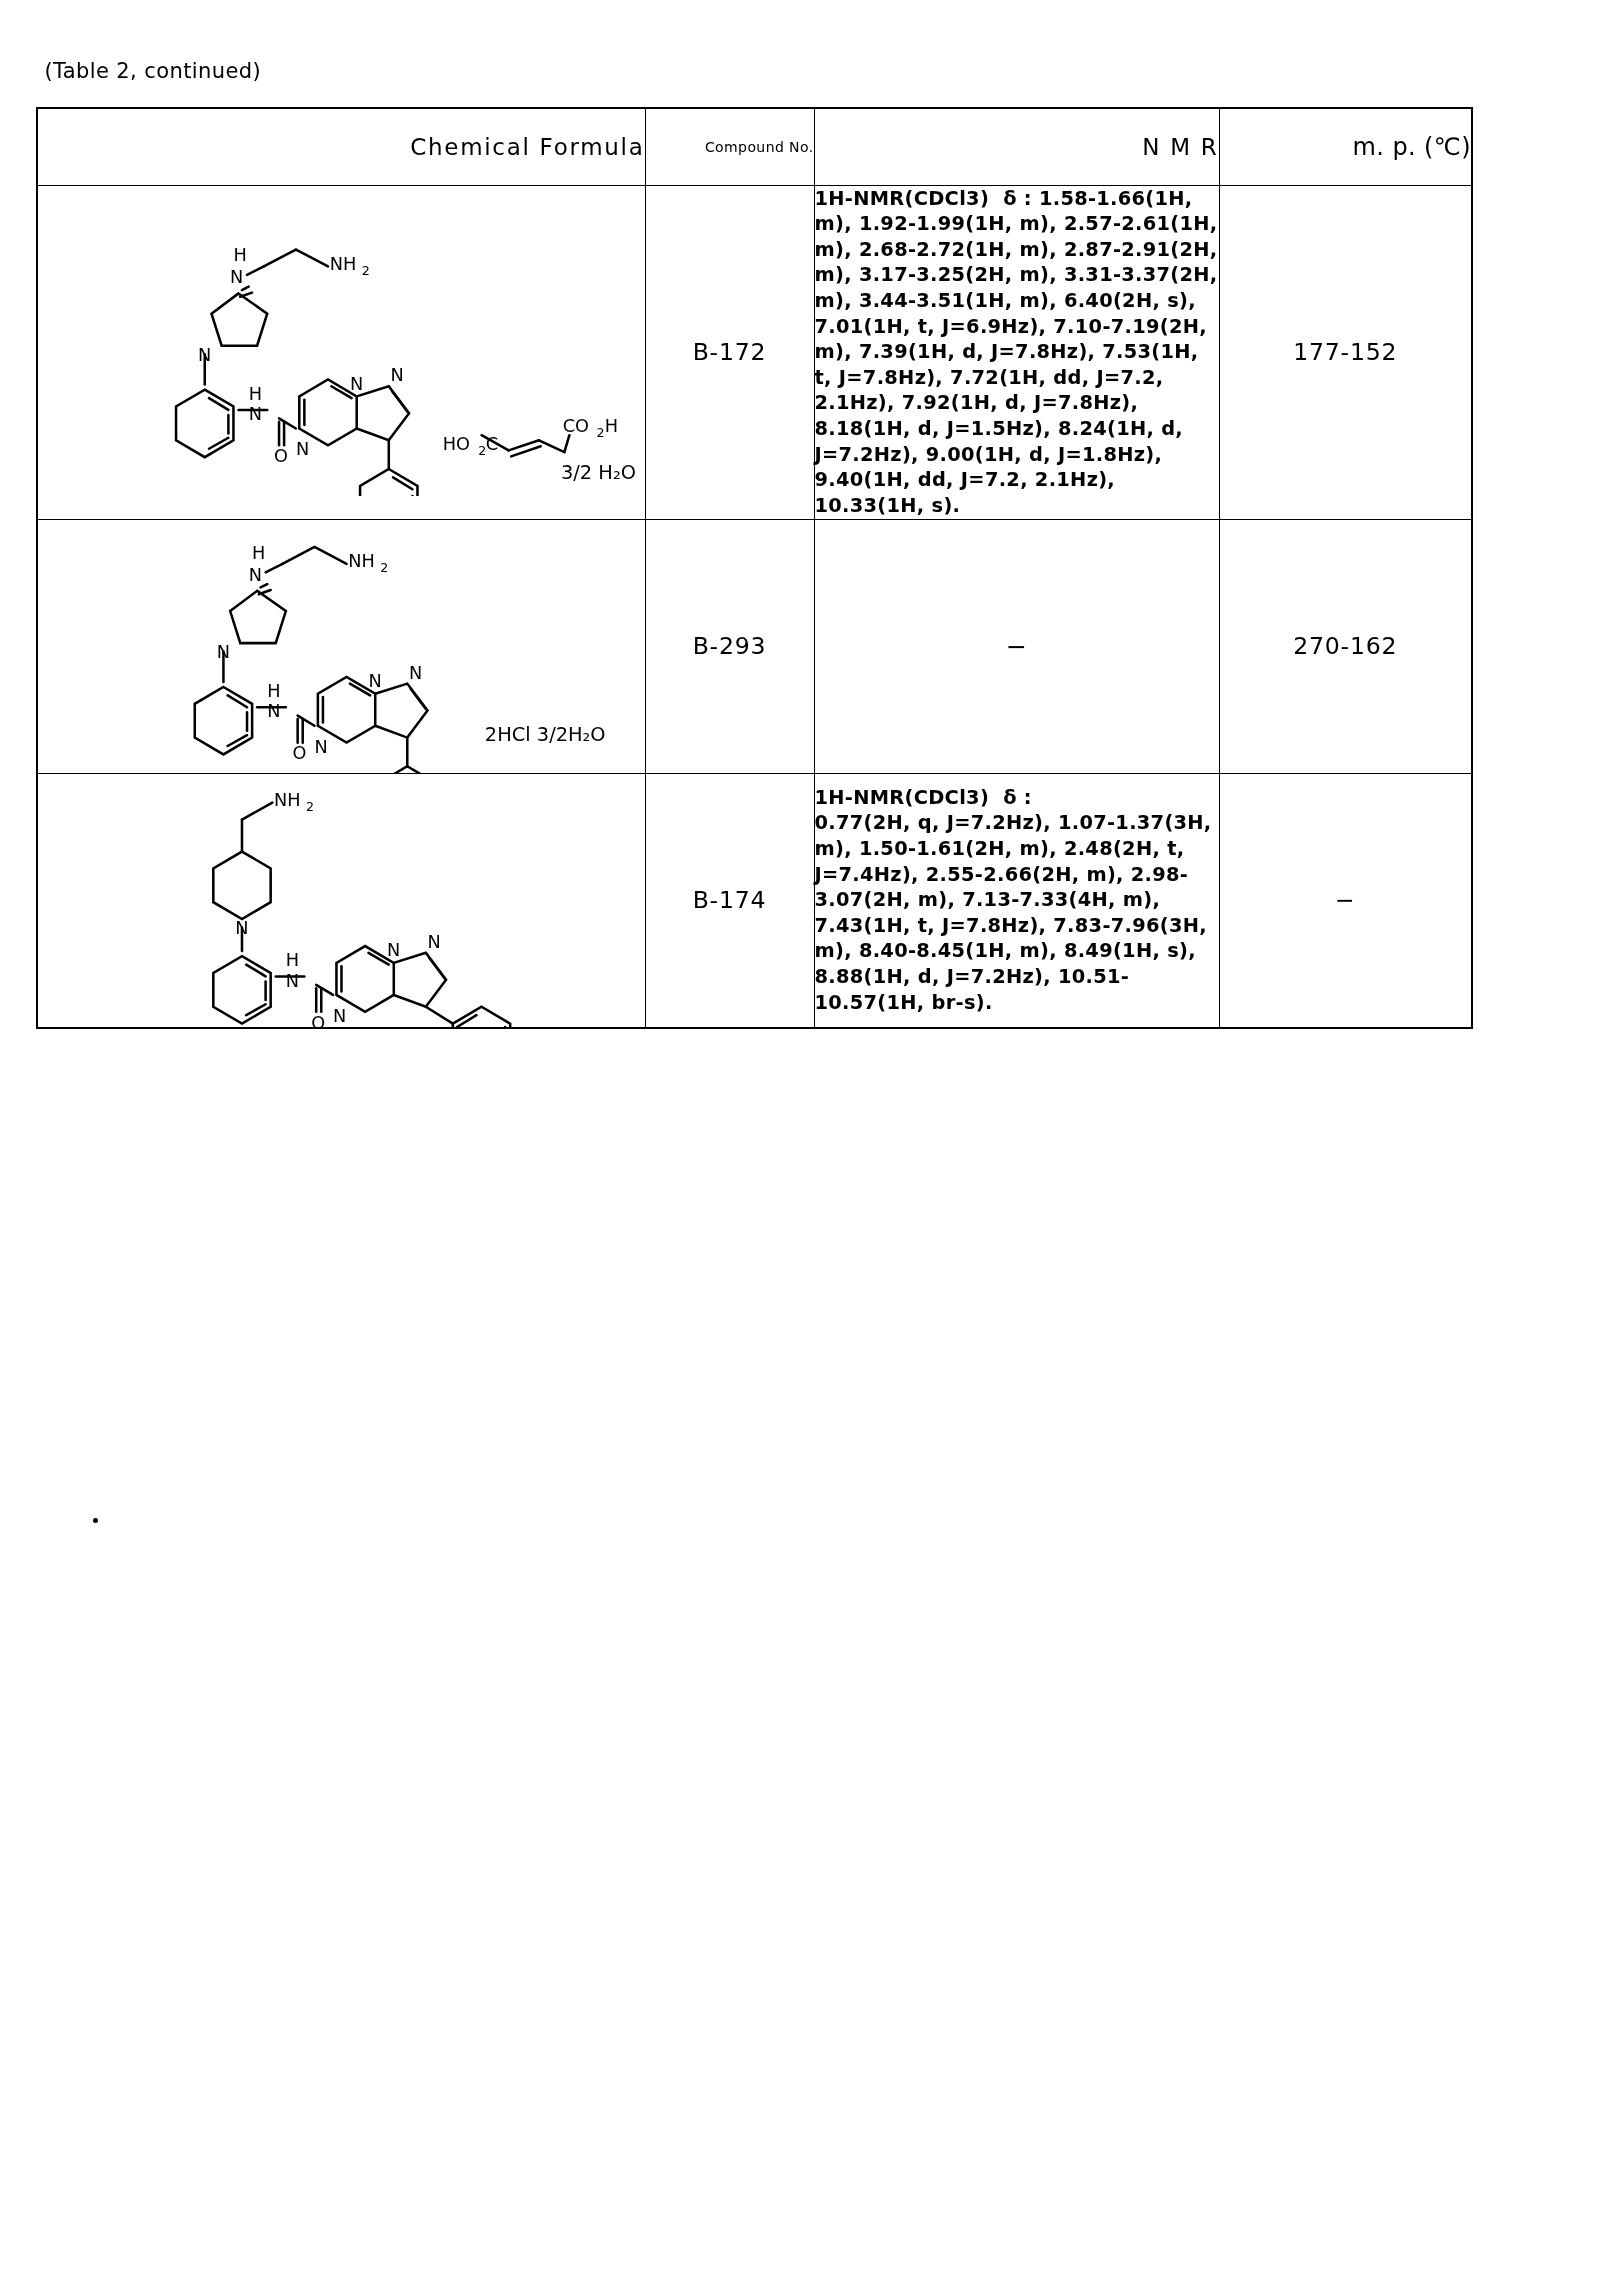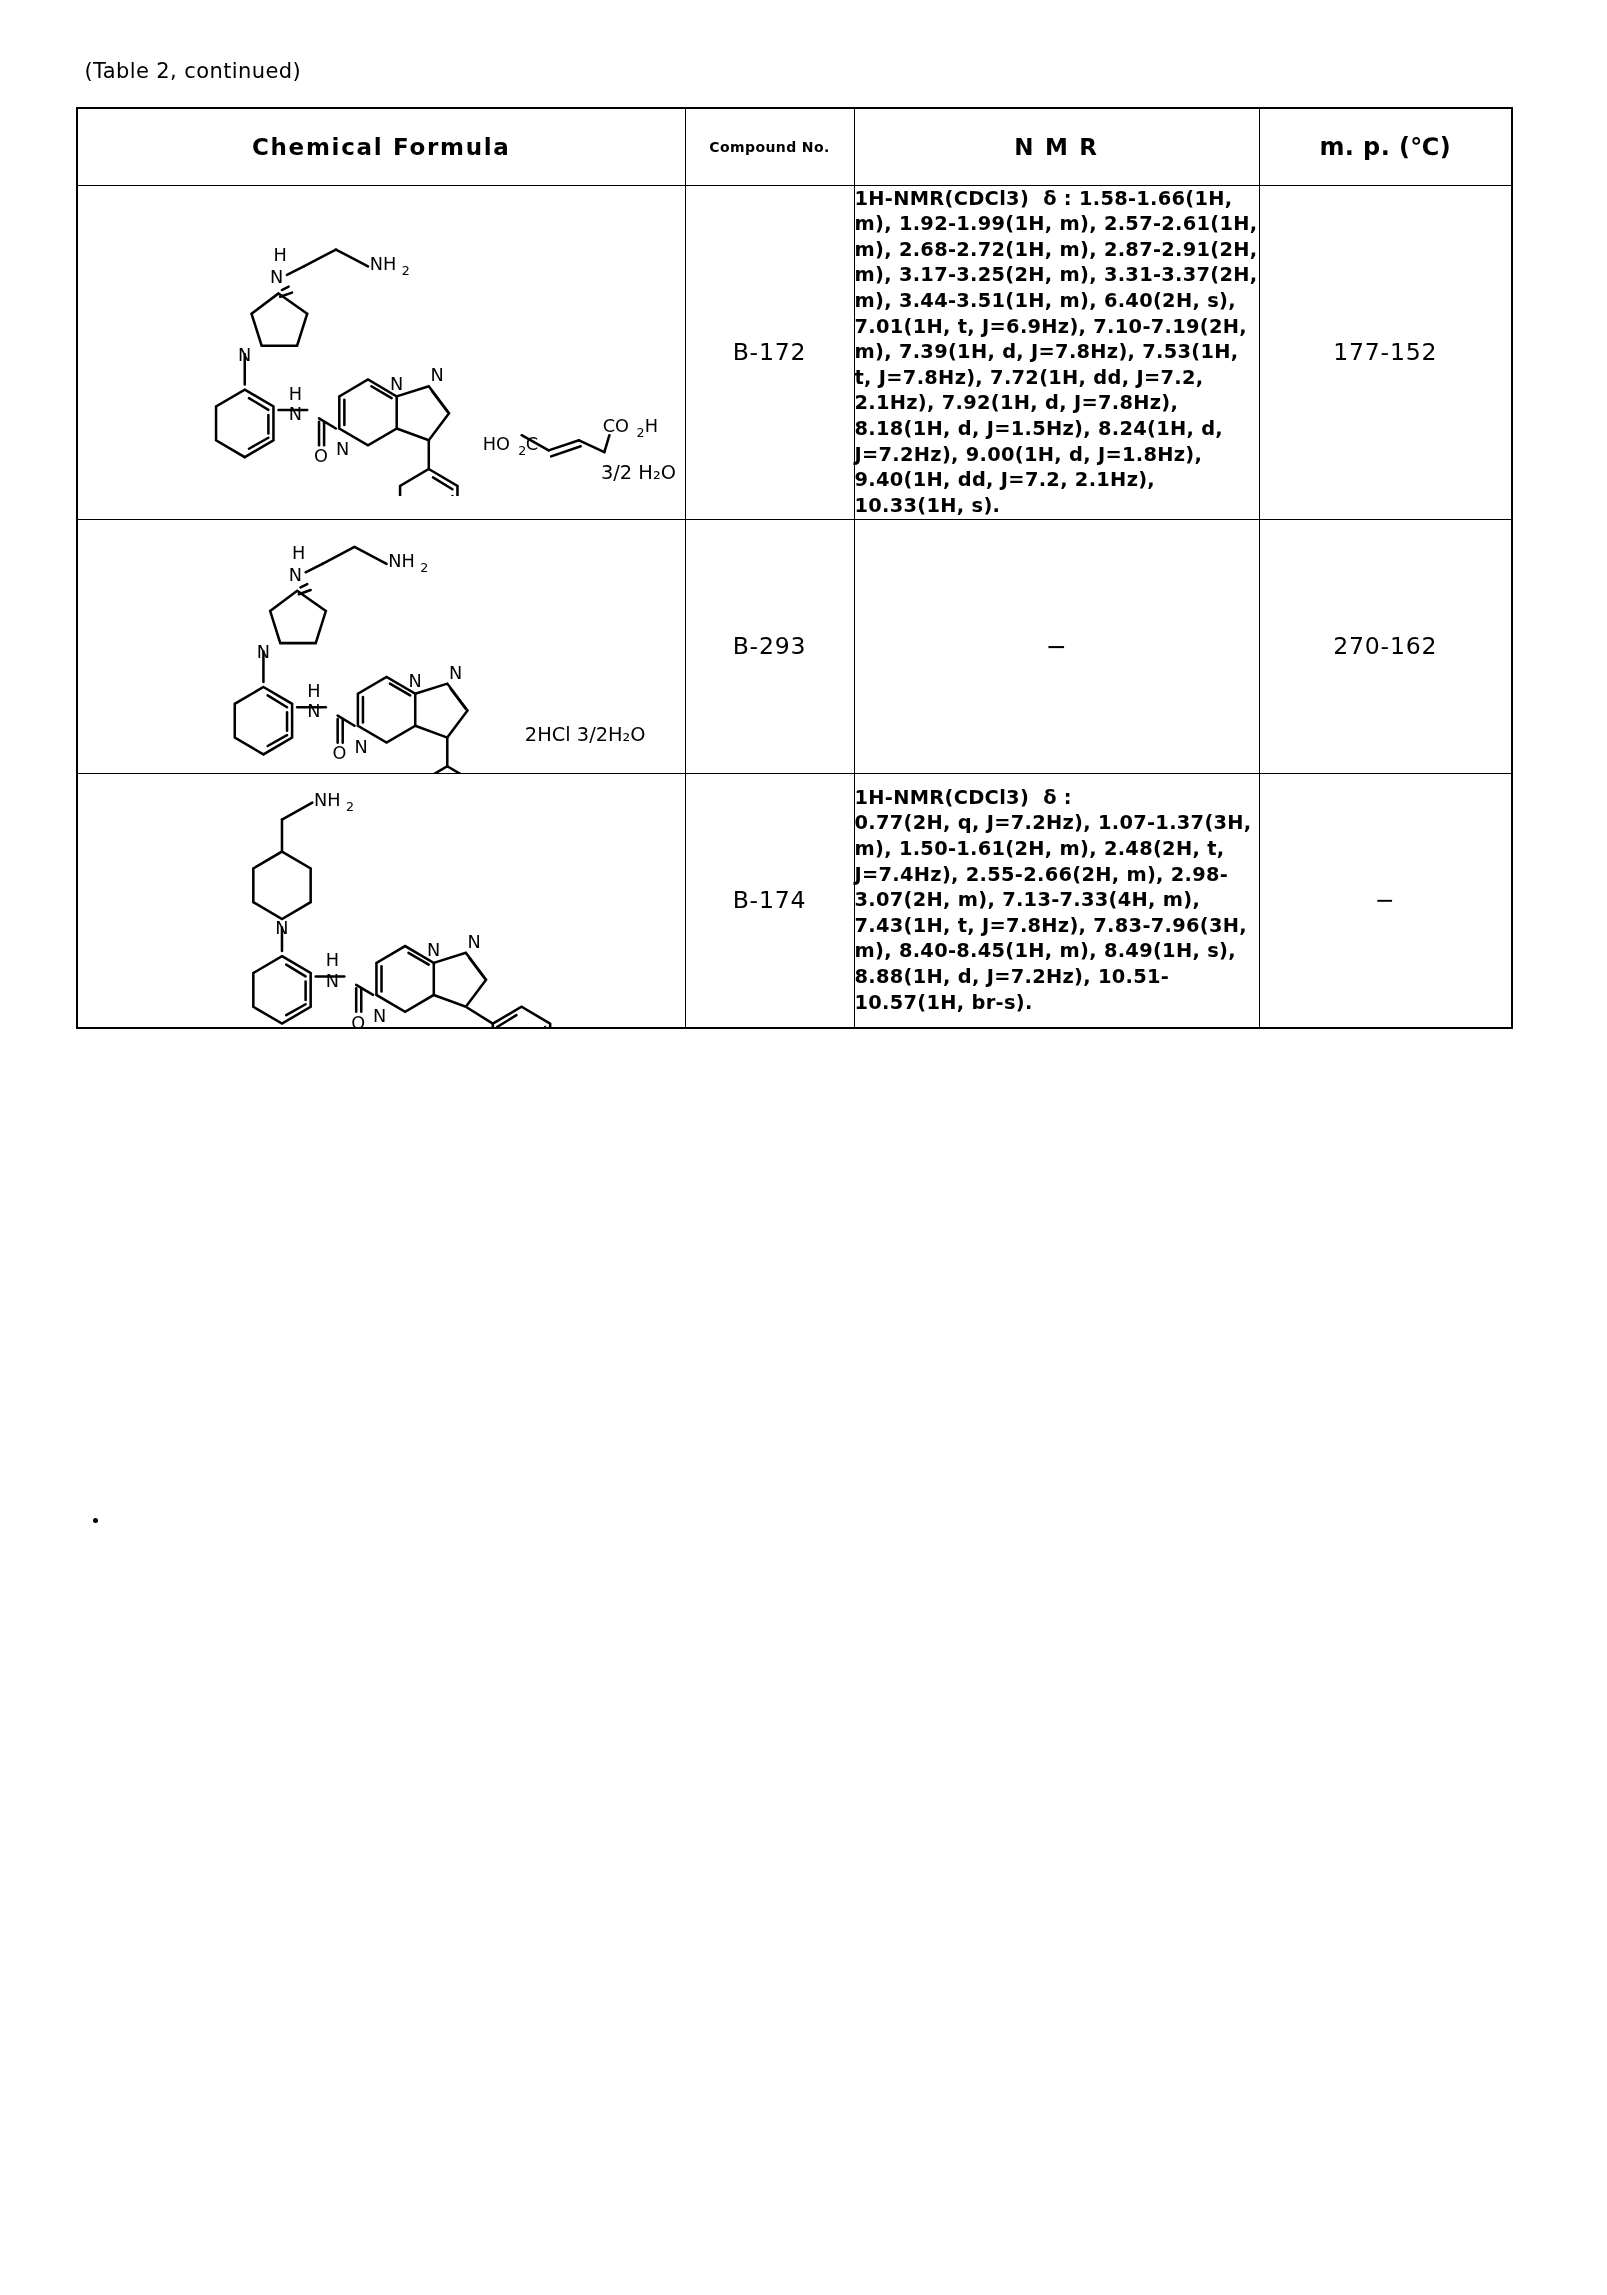--- a/index.html
+++ b/index.html
@@ -12,21 +12,21 @@
     height: 2295px;
     font-family: "DejaVu Sans", sans-serif;
     color: #000000;
     position: relative;
   }
   .page {
     position: relative;
     width: 1607px;
     height: 1624px;
     box-sizing: border-box;
-    padding: 59px 76px;
+    padding: 59px 36px;
     border-radius: 16px;
   }
   .caption {
     font-size: 21px;
     letter-spacing: 0.4px;
     margin: 0 0 23.6px 8.4px;
     font-family: "DejaVu Sans", sans-serif;
   }
   table.main {
     border-collapse: collapse;
@@ -34,24 +34,24 @@
     table-layout: fixed;
     border: 2.5px solid #000;
   }
   table.main td, table.main th {
     border: 1.7px solid #000;
     vertical-align: middle;
     padding: 0;
   }
   th.hdr {
     height: 76px;
-    font-weight: bold;
+    font-weight: normal;
     font-size: 23px;
     letter-spacing: 1.7px;
-    text-align: center;
+    text-align: right;
     font-family: "DejaVu Sans", sans-serif;
     margin-left: 9px;
   }
   th.hdr.small {
     font-size: 14px;
     letter-spacing: 0.4px;
   }
   col.c-formula { width: 608px; }
   col.c-cno { width: 169px; }
   col.c-nmr { width: 405px; }

